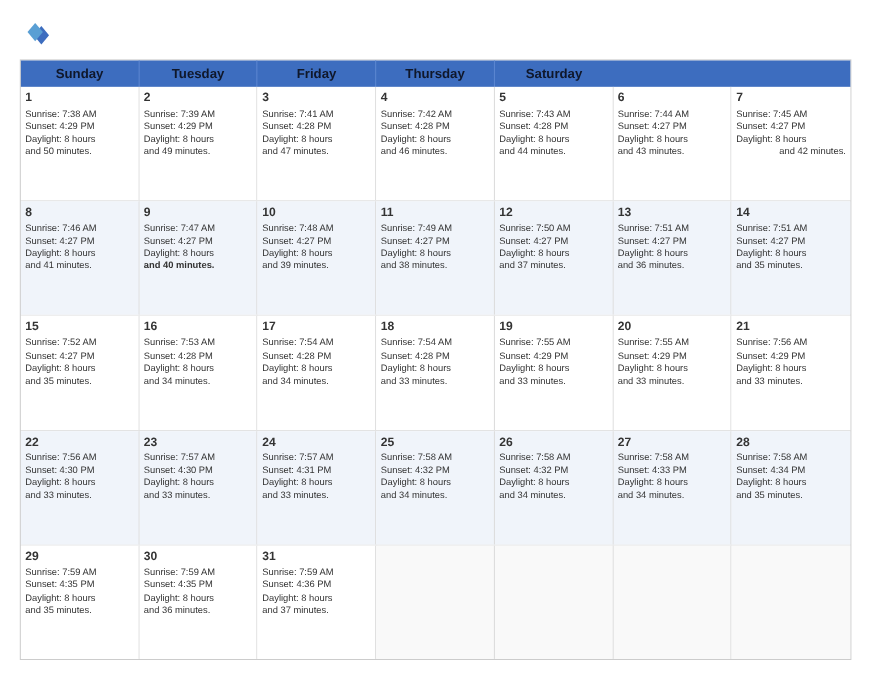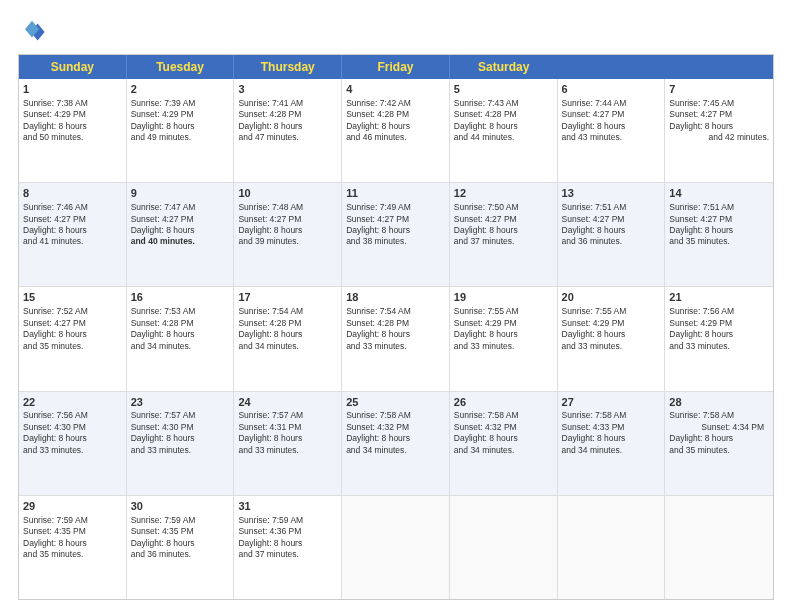--- a/index.html
+++ b/index.html
@@ -59,21 +59,21 @@
       display: flex;
       flex-direction: column;
       border: 1px solid #ccc;
     }
     .cal-header {
       display: grid;
       grid-template-columns: repeat(7, 1fr);
       background: #3d6dbf;
     }
     .cal-header-cell {
-      color: #fde047;
+      color: #0f172a;
       font-size: 12px;
       font-weight: bold;
       text-align: center;
       padding: 5px 2px;
       border-right: 1px solid #5a85d0;
     }
     .cal-header-cell:last-child { border-right: none; }
     .cal-body {
       flex: 1;
       display: flex;
@@ -123,22 +123,22 @@
     <div class="title-block">
       <div class="title-main"></div>
       <div class="title-sub"></div>
     </div>
   </div>
 
   <div class="calendar">
     <div class="cal-header">
     <div class="cal-header-cell">Sunday</div>
         <div class="cal-header-cell">Tuesday</div>
+        <div class="cal-header-cell">Friday</div>
         <div class="cal-header-cell">Thursday</div>
-        <div class="cal-header-cell">Friday</div>
         <div class="cal-header-cell">Saturday</div>
       </div>
     <div class="cal-body">
     <div class="cal-row">
           <div class="cal-cell">
             <span class="day-num">1</span>
             <span style="display: block;">Sunrise: 7:38 AM</span>
             <span style="display: block;">Sunset: 4:29 PM</span>
             <span style="display: block;">Daylight: 8 hours</span>
             <span style="display: block;">and 50 minutes.</span>
@@ -327,21 +327,21 @@
           <div class="cal-cell alt-row">
             <span class="day-num">27</span>
             <span style="display: block;">Sunrise: 7:58 AM</span>
             <span style="display: block;">Sunset: 4:33 PM</span>
             <span style="display: block;">Daylight: 8 hours</span>
             <span style="display: block;">and 34 minutes.</span>
           </div>
           <div class="cal-cell alt-row">
             <span class="day-num">28</span>
             <span style="display: block;">Sunrise: 7:58 AM</span>
-            <span style="display: block; margin-left: 32px;">Sunset: 4:34 PM</span>
+            <span style="display: block;">Sunset: 4:34 PM</span>
             <span style="display: block;">Daylight: 8 hours</span>
             <span style="display: block;">and 35 minutes.</span>
           </div>
         </div>
         <div class="cal-row">
           <div class="cal-cell">
             <span class="day-num">29</span>
             <span style="display: block;">Sunrise: 7:59 AM</span>
             <span style="display: block;">Sunset: 4:35 PM</span>
             <span style="display: block;">Daylight: 8 hours</span>

